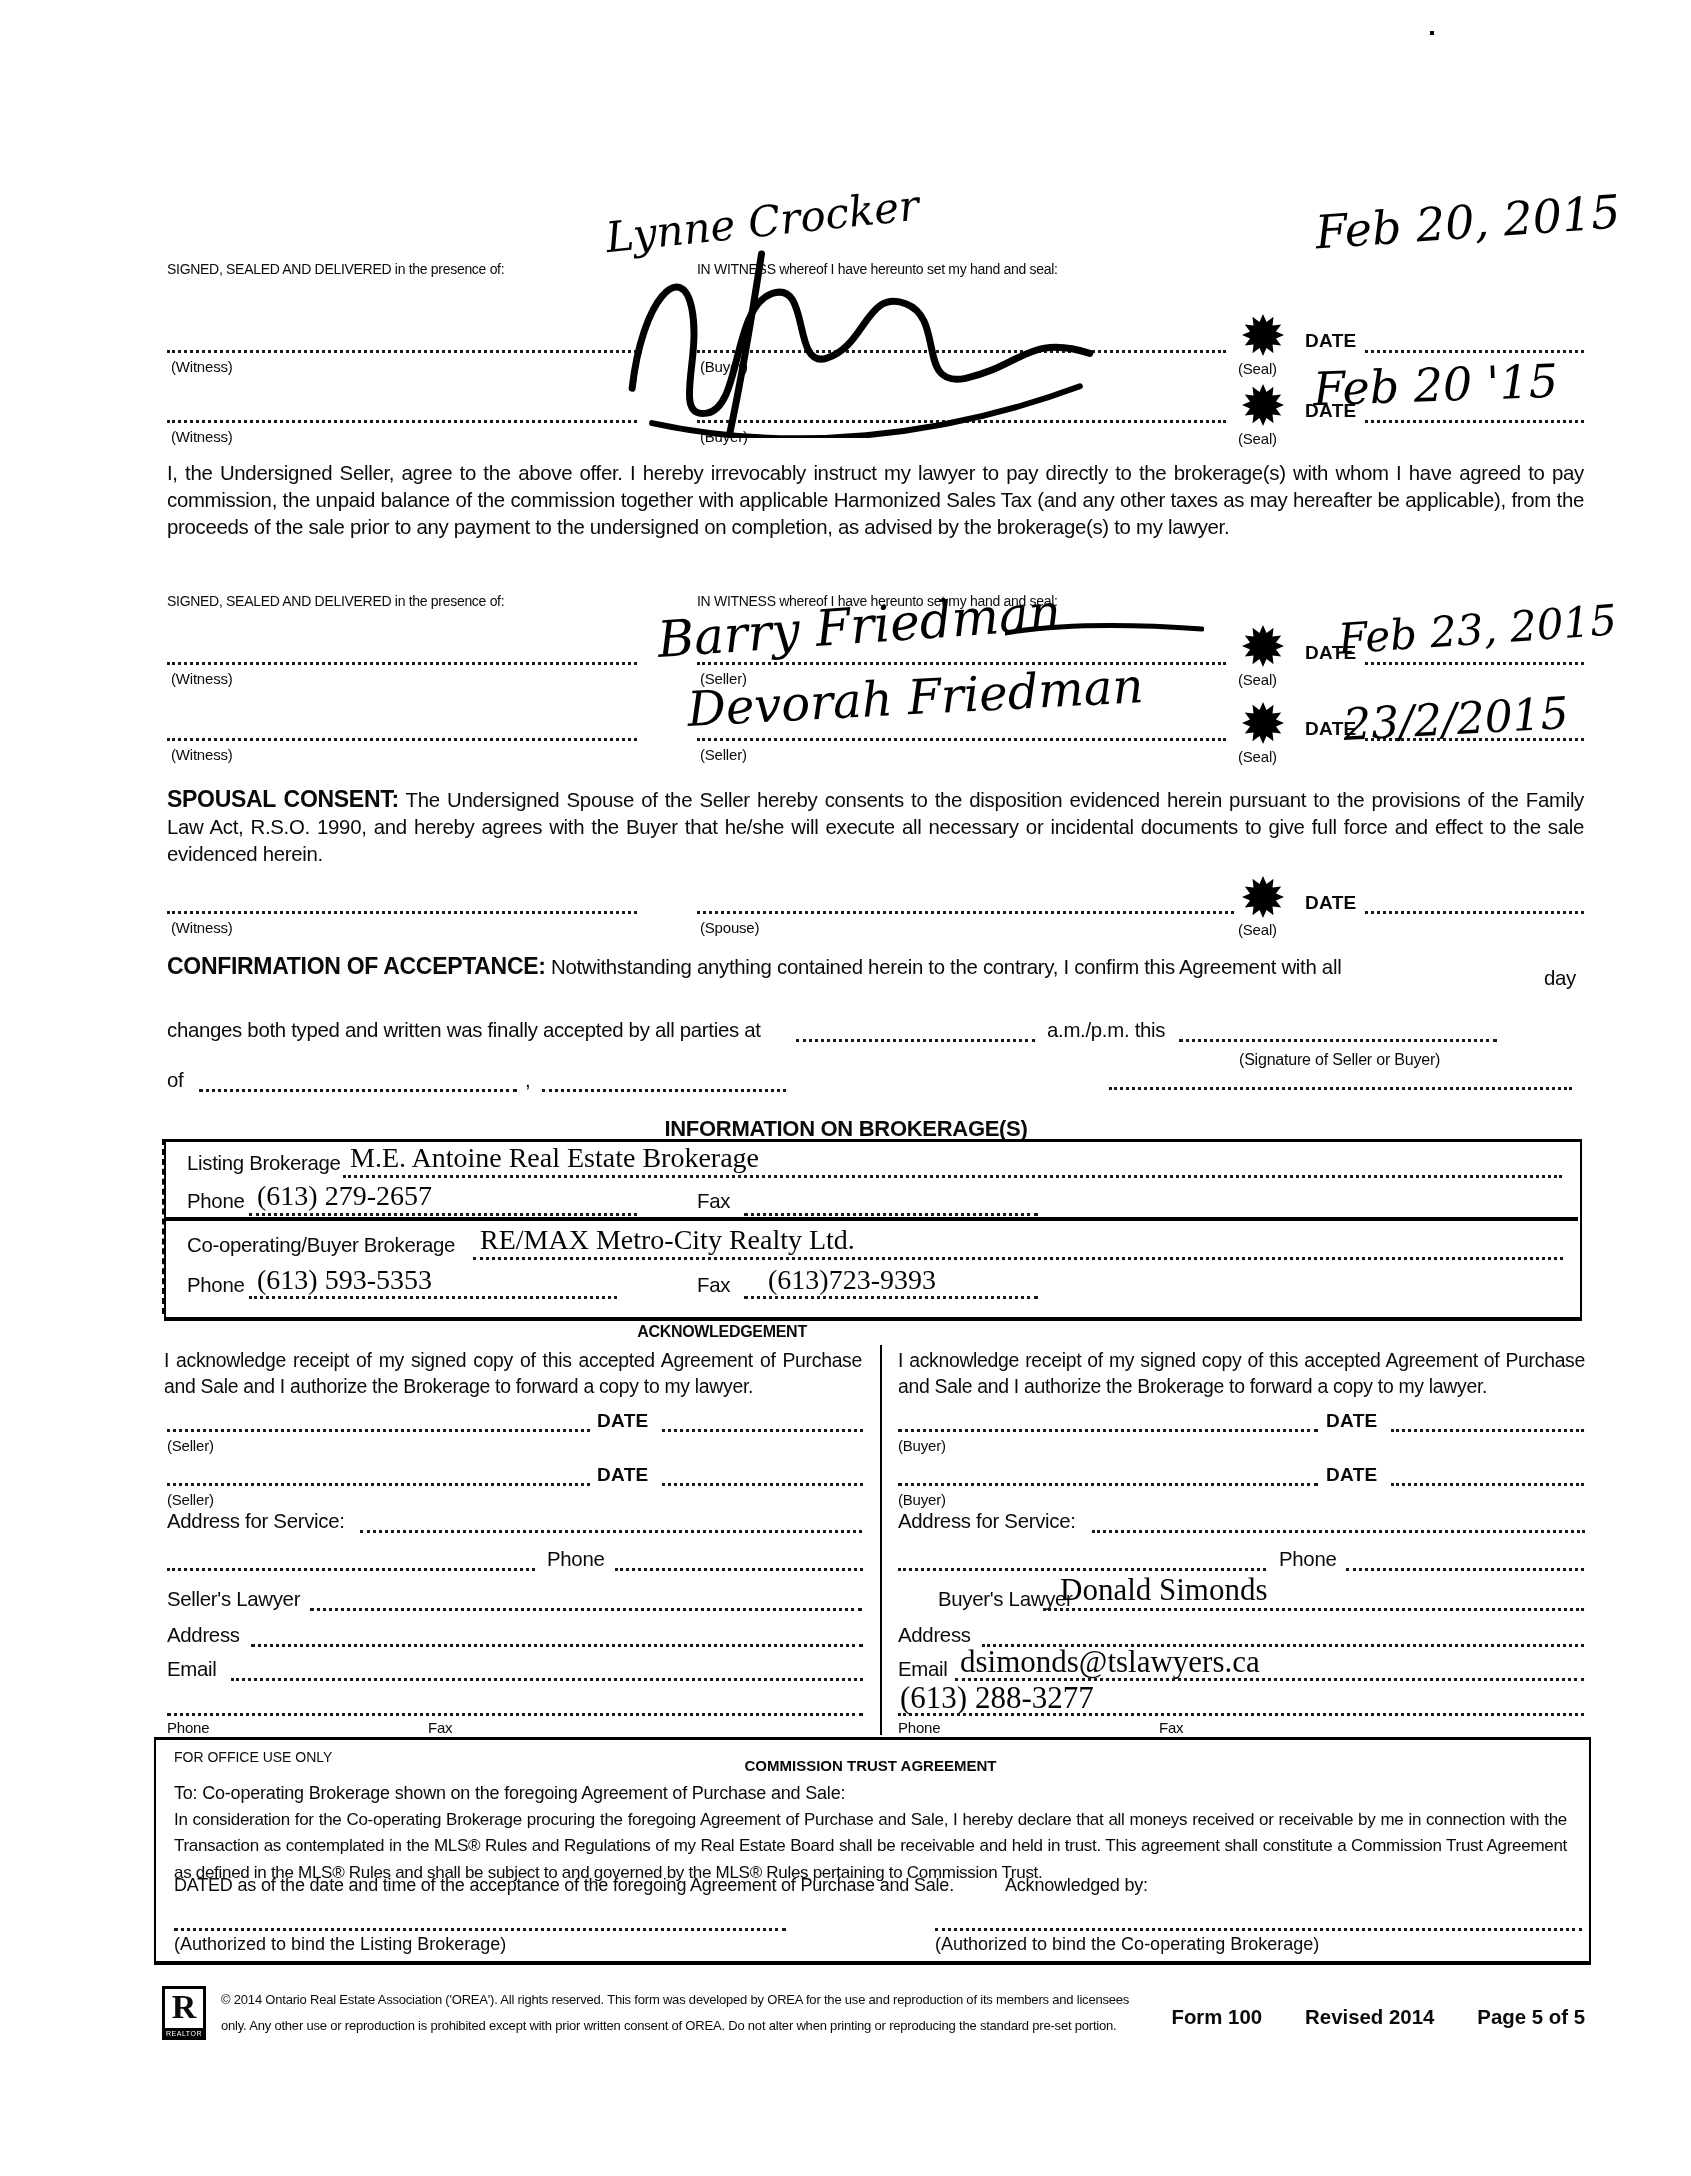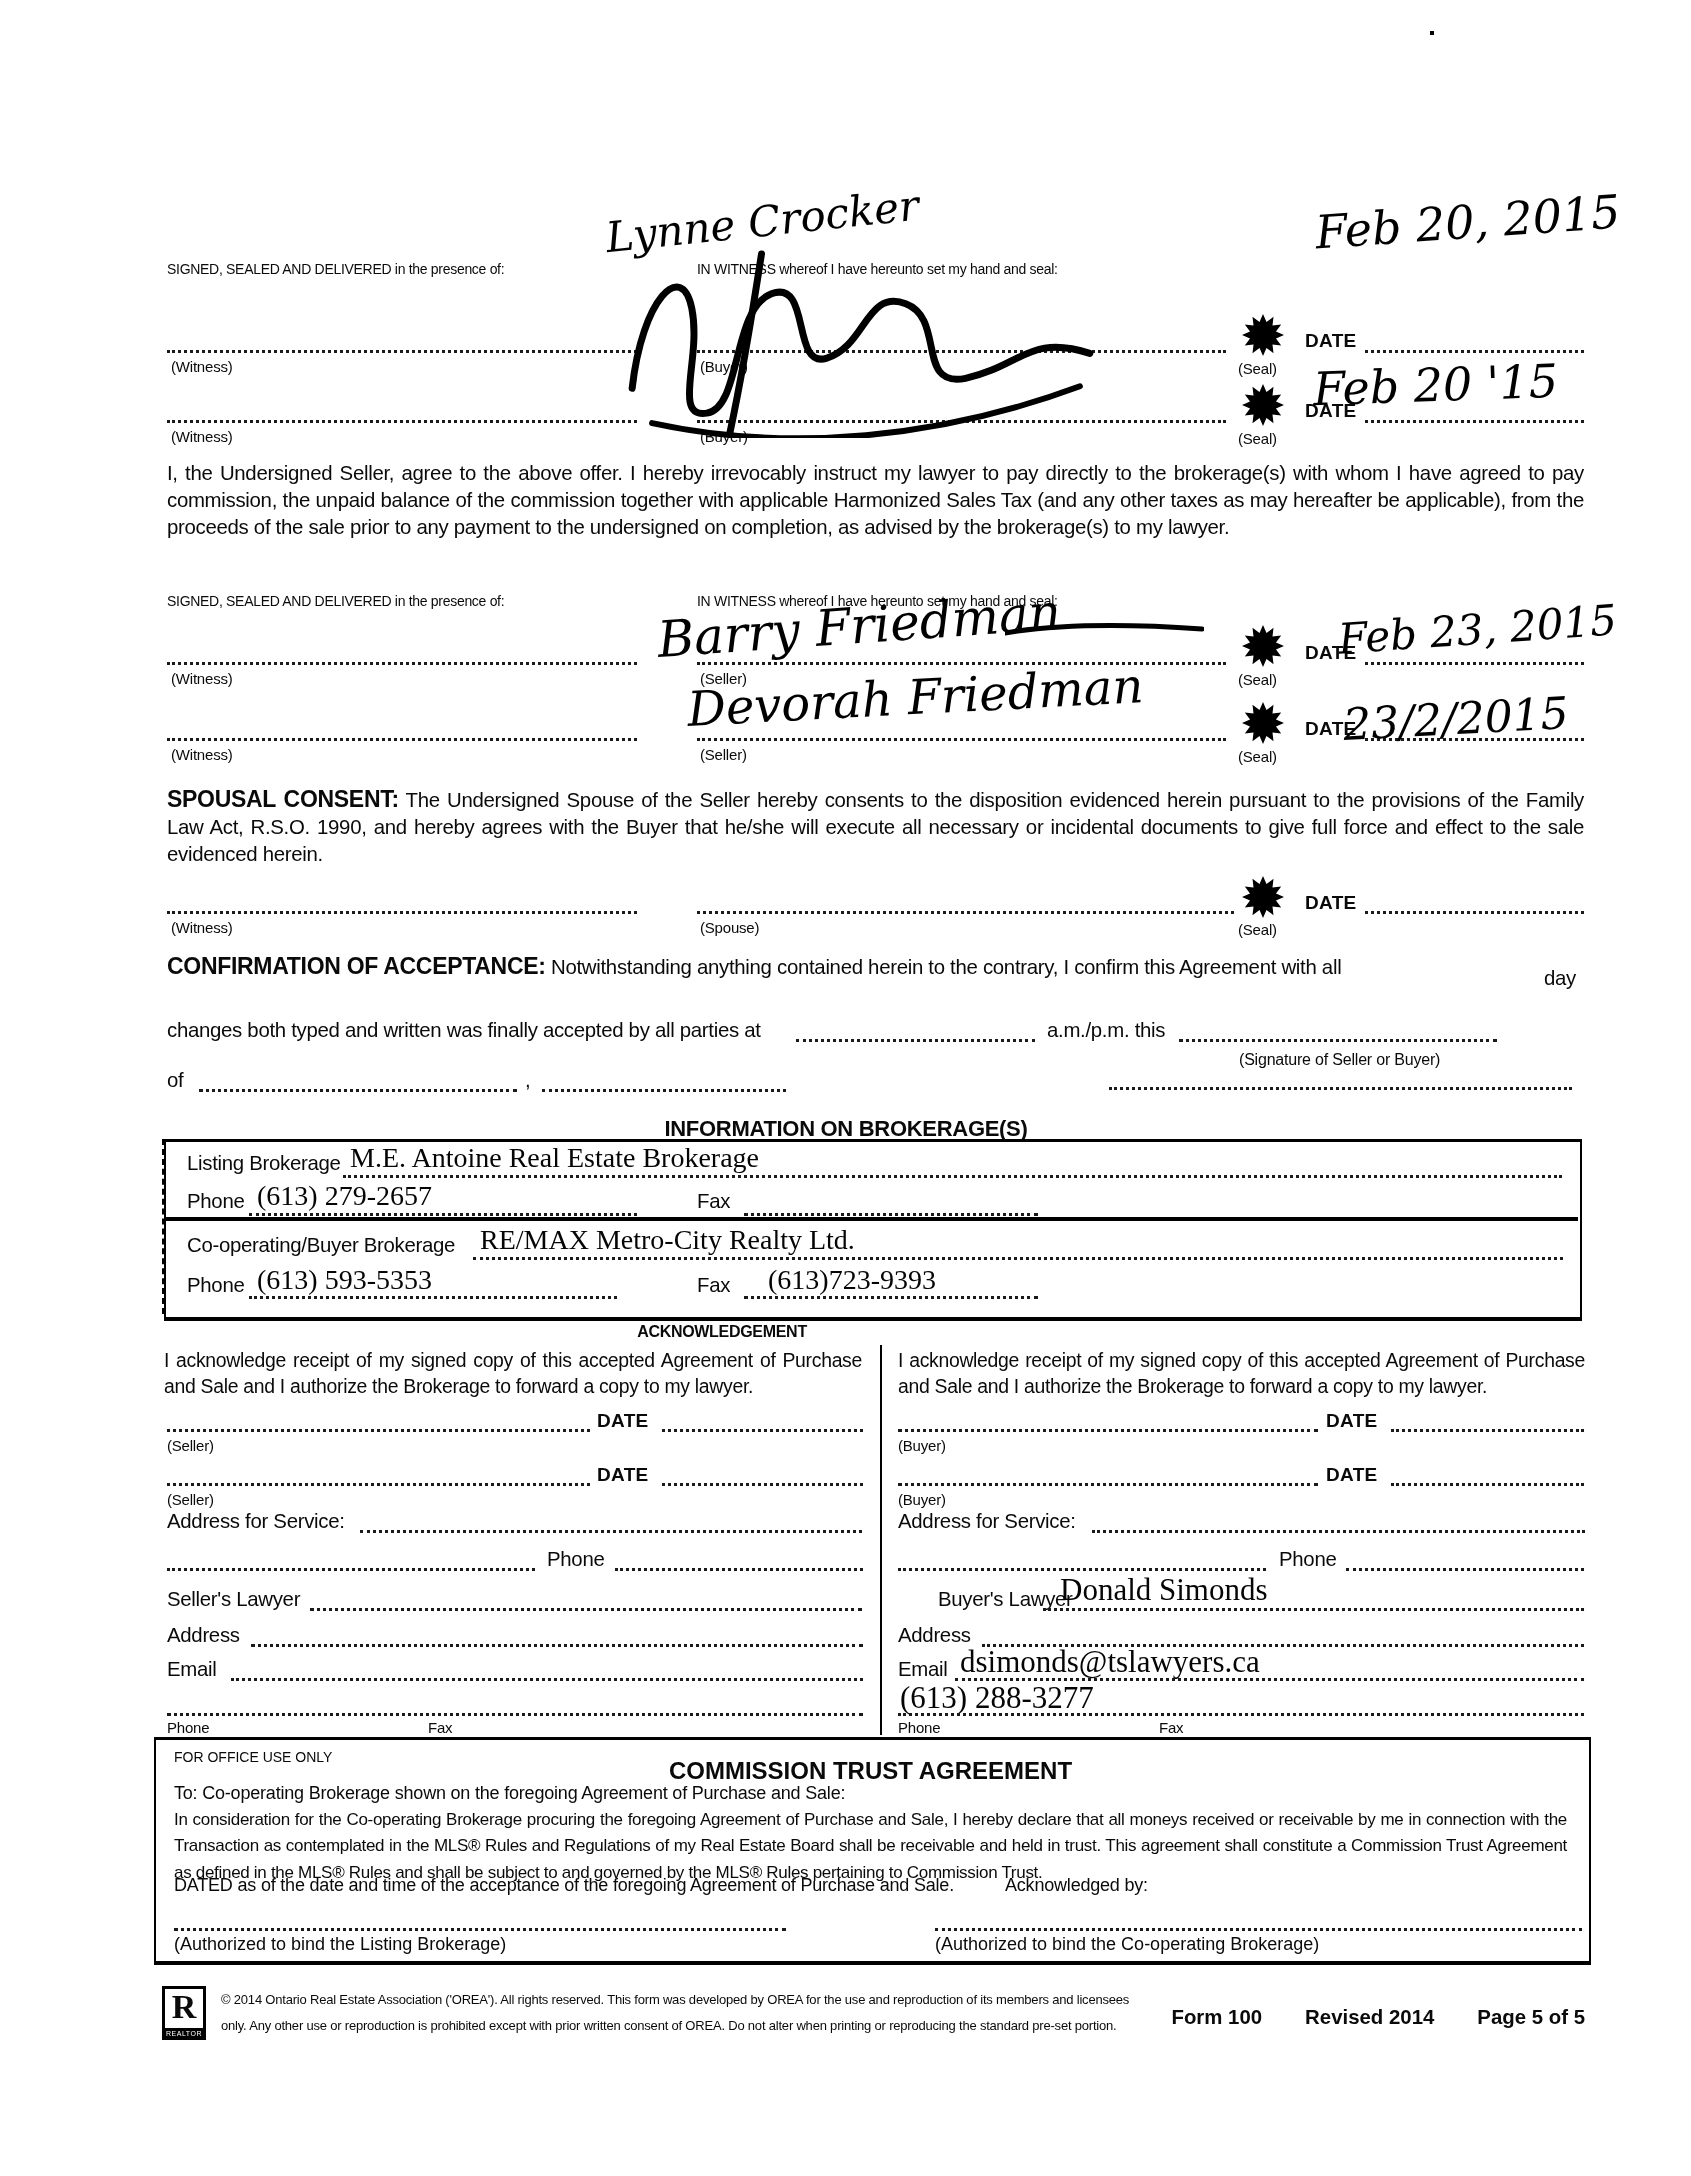--- a/index.html
+++ b/index.html
@@ -199,21 +199,21 @@
   <div class="ft" style="left:898px;top:1658px;">Email</div>
   <div class="tw nw" style="left:960px;top:1644px;font-size:31px;">dsimonds@tslawyers.ca</div>
   <div class="dl" style="left:955px;top:1678px;width:629px;"></div>
   <div class="tw nw" style="left:900px;top:1680px;font-size:31px;">(613) 288-3277</div>
   <div class="dl" style="left:898px;top:1713px;width:686px;"></div>
   <div class="sm" style="left:898px;top:1719px;">Phone</div>
   <div class="sm" style="left:1159px;top:1719px;">Fax</div>
 
   <div class="box" style="left:154px;top:1737px;width:1433px;height:221px;border-width:3px 2px 4px 2px;"></div>
   <div class="ft19" style="left:174px;top:1749px;letter-spacing:0;">FOR OFFICE USE ONLY</div>
-  <div class="ab" style="left:154px;top:1757px;width:1433px;text-align:center;font-weight:bold;font-size:24px;">COMMISSION TRUST AGREEMENT</div>
+  <div class="ab" style="left:154px;top:1757px;width:1433px;text-align:center;font-weight:bold;font-size:15px;">COMMISSION TRUST AGREEMENT</div>
   <div class="ab nw" style="left:174px;top:1783px;font-size:18px;letter-spacing:-0.2px;">To: Co-operating Brokerage shown on the foregoing Agreement of Purchase and Sale:</div>
   <div class="ab para" style="left:174px;top:1807px;width:1393px;font-size:17px;letter-spacing:-0.3px;line-height:1.55;">In consideration for the Co-operating Brokerage procuring the foregoing Agreement of Purchase and Sale, I hereby declare that all moneys received or receivable by me in connection with the Transaction as contemplated in the MLS® Rules and Regulations of my Real Estate Board shall be receivable and held in trust. This agreement shall constitute a Commission Trust Agreement as defined in the MLS® Rules and shall be subject to and governed by the MLS® Rules pertaining to Commission Trust.</div>
   <div class="ab nw" style="left:174px;top:1875px;font-size:18px;letter-spacing:-0.2px;">DATED as of the date and time of the acceptance of the foregoing Agreement of Purchase and Sale.</div>
   <div class="ab nw" style="left:1005px;top:1875px;font-size:18px;letter-spacing:-0.2px;">Acknowledged by:</div>
   <div class="dl" style="left:174px;top:1928px;width:612px;"></div>
   <div class="dl" style="left:935px;top:1928px;width:647px;"></div>
   <div class="ab nw" style="left:174px;top:1934px;font-size:18px;">(Authorized to bind the Listing Brokerage)</div>
   <div class="ab nw" style="left:935px;top:1934px;font-size:18px;">(Authorized to bind the Co-operating Brokerage)</div>
 
   <div class="ab" style="left:162px;top:1986px;width:44px;height:54px;border:3px solid #000;box-sizing:border-box;">

